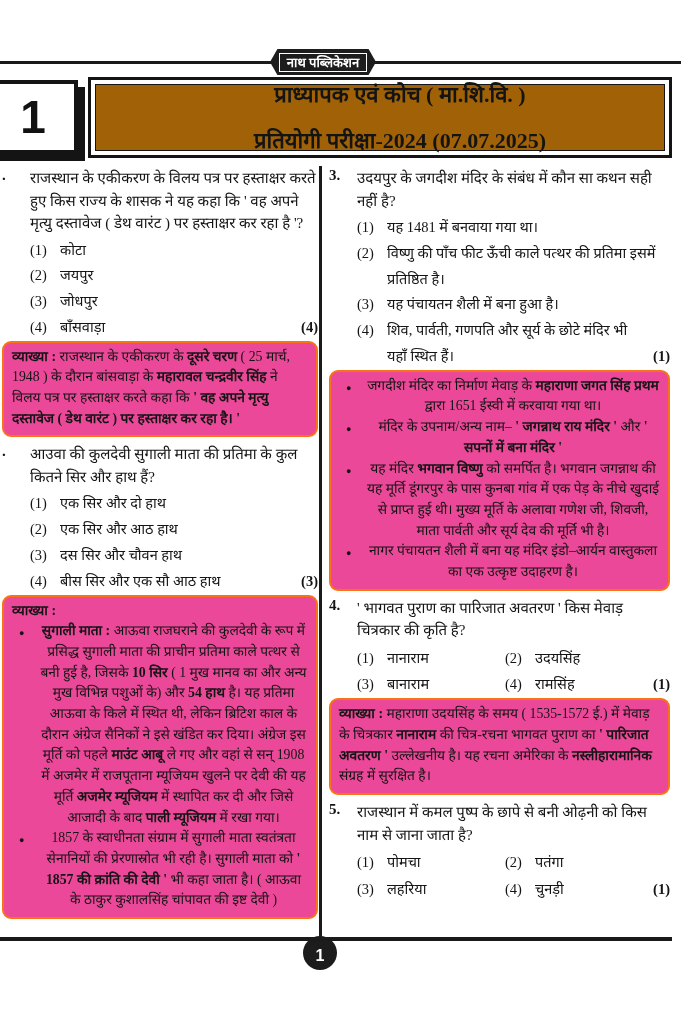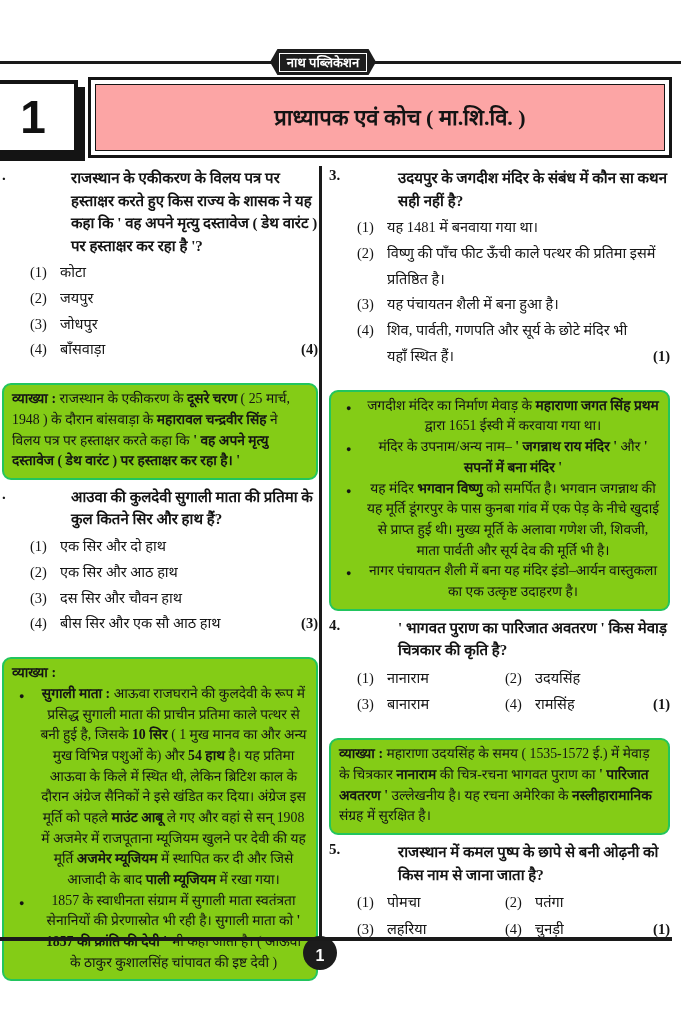--- a/index.html
+++ b/index.html
@@ -15,47 +15,47 @@
   .pub-badge span{color:#fff;font-size:13px;font-weight:700;border:1px solid #fff;
                   padding:0 7px;line-height:17px;white-space:nowrap;}
   .num-box{position:absolute;left:-12px;top:80px;width:82px;height:66px;background:#fff;
            border:4px solid #141414;box-shadow:7px 7px 0 #141414;
            display:flex;align-items:center;justify-content:center;}
   .num-box span{font-family:"Liberation Sans","DejaVu Sans",sans-serif;
                 font-size:46px;font-weight:700;color:#111;}
   .title-box{position:absolute;left:88px;top:77px;width:584px;height:81px;background:#fff;
              border:3px solid #141414;padding:4px;box-sizing:border-box;}
   .title-inner{width:100%;height:100%;box-sizing:border-box;border:1.5px solid #141414;
-               background:#fca5a5;display:flex;flex-direction:column;align-items:center;
+               background:#a16207;display:flex;flex-direction:column;align-items:center;
                justify-content:center;gap:16px;padding-left:40px;}
   .title-inner div{font-size:22px;font-weight:700;line-height:1.35;white-space:nowrap;}
 
   
   .cols{position:absolute;left:2px;top:166px;width:668px;height:771px;display:flex;}
   .col-left{width:316px;flex:none;}
   .divider{width:3px;flex:none;background:#1a1a1a;margin-left:1px;}
   .col-right{flex:1;padding-left:7px;}
 
   
   .q{display:flex;margin-top:1px;}
   .q-num{flex:none;width:28px;font-size:15px;font-weight:700;}
   .q-body{flex:1;min-width:0;}
-  .q-text{font-size:15px;font-weight:700;line-height:1.5;margin-left:41px;}
+  .q-text{font-size:15px;font-weight:400;line-height:1.5;}
   .opts{margin-top:3px;}
   .opt{display:flex;font-size:14.5px;line-height:1.78;}
   .opt-label{flex:none;width:30px;}
   .opt-text{flex:0 1 auto;}
   .answer{font-weight:700;margin-left:auto;align-self:flex-end;padding-left:8px;}
   .opt-row{display:flex;font-size:14.5px;line-height:1.85;}
   .opt-cell{display:flex;flex:none;}
   .opt-cell.c1{width:148px;}
 
   
-  .exp{border:2px solid #22c55e;border-radius:9px;padding:4px 8px 6px 8px;
-       margin:20px 0 6px 0;font-size:13.8px;line-height:1.5;background:#84cc16;}
+  .exp{border:2px solid #f97316;border-radius:9px;padding:4px 8px 6px 8px;
+       margin:0 0 6px 0;font-size:13.8px;line-height:1.5;background:#ec4899;}
   .exp-head{font-weight:700;}
   .bullet-row{display:flex;}
   .dot{flex:none;width:27px;padding-left:7px;box-sizing:border-box;font-size:9px;
        padding-top:6px;}
   .bullet-body{flex:1;min-width:0;text-align:center;}
 
   
   .bottom-rule{position:absolute;left:0;top:937px;width:672px;height:4px;background:#1a1a1a;z-index:2;}
   .page-circle{position:absolute;left:303px;top:936px;width:34px;height:34px;border-radius:50%;
                background:#1c1c1c;color:#fff;display:flex;align-items:center;justify-content:center;
@@ -70,20 +70,21 @@
   <div class="top-rule"></div>
   <div class="pub-badge">
     <span>नाथ पब्लिकेशन</span>
   </div>
   <div class="num-box">
     <span>1</span>
   </div>
   <div class="title-box">
     <div class="title-inner">
       <div>प्राध्यापक एवं कोच ( मा.शि.वि. )</div>
+      <div>प्रतियोगी परीक्षा-2024 (07.07.2025)</div>
     </div>
   </div>
 
   <div class="cols">
 
     <div class="col-left">
 
       <div class="q">
         <div class="q-num">.</div>
         <div class="q-body">

